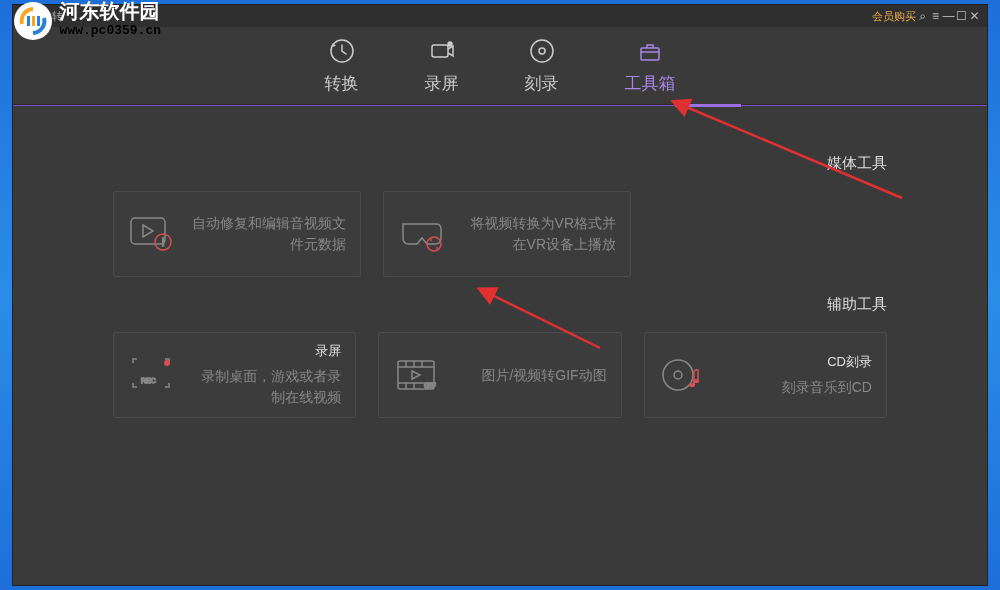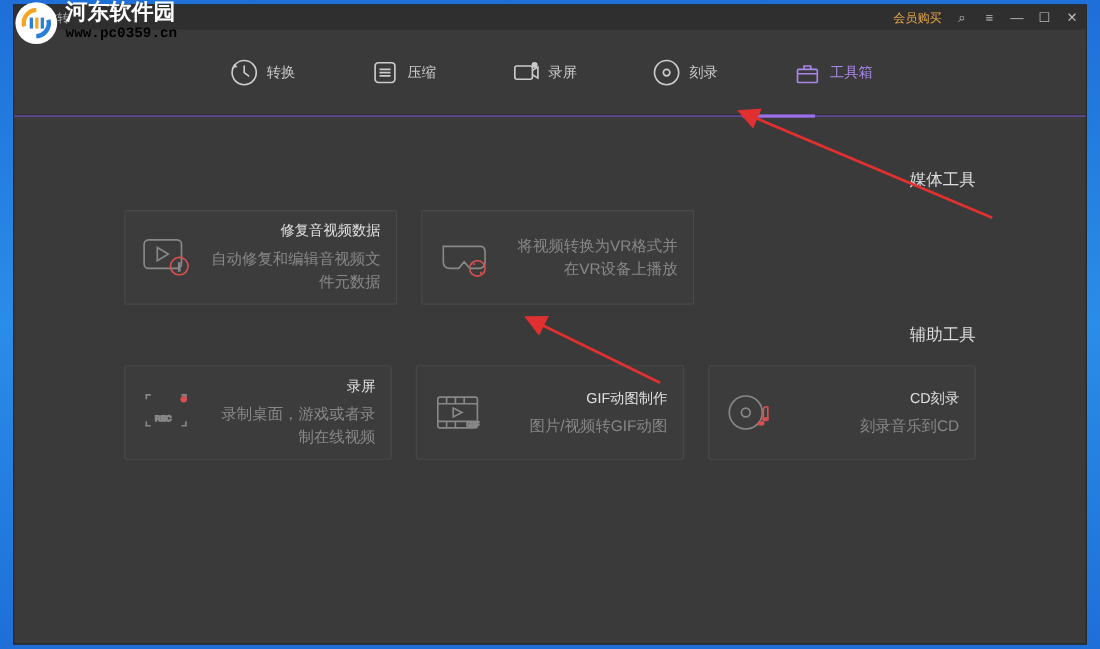--- a/index.html
+++ b/index.html
@@ -21,35 +21,35 @@
     .titlebar {
       height: 22px;
       background: #2f2f2f;
       display: flex;
       align-items: center;
       padding: 0 6px;
       font-size: 11px;
       color: #aaa;
     }
     .titlebar .title-left { flex: 1; display: flex; align-items: center; gap: 4px; }
-    .titlebar .title-right { display: flex; align-items: center; gap: 12px; }
+    .titlebar .title-right { display: flex; align-items: center; gap: 0; }
     .titlebar .member { color: #e8a94a; font-size: 11px; }
     .titlebar .ctrl { width: 13px; height: 13px; display: flex; align-items: center; justify-content: center; color: #bbb; cursor: pointer; font-size: 12px; }
     .tabs {
       height: 78px;
       display: flex;
       justify-content: center;
       align-items: center;
       gap: 50px;
       background: #3a3a3a;
       border-bottom: 1px solid #2a2a2a;
     }
     .tab {
-      display: flex; align-items: center; gap: 6px;
-      color: #ccc; font-size: 13px; cursor: pointer;
+      display: flex; flex-direction: column; align-items: center; gap: 6px;
+      color: #ccc; font-size: 17px; cursor: pointer;
       padding: 4px 8px;
     }
     .tab.active { color: #a987e8; }
     .tab-icon { width: 30px; height: 30px; display: flex; align-items: center; justify-content: center; }
     .purple-line {
       height: 1px; background: #7a4fc8;
       position: relative;
     }
     .active-indicator {
       position: absolute;
@@ -149,31 +149,20 @@
           <circle cx="14" cy="14" r="11"></circle>
             <path d="M14 8 L14 14 L18 17" stroke-linecap="round"></path>
           <path d="M5 6 L3 10 L8 9" fill="#ccc" stroke="none"></path>
         </svg>
       </span>
       <span>转换</span>
     </div>
     <div class="tab">
       <span class="tab-icon">
         <svg width="28" height="28" viewBox="0 0 28 28" fill="none" stroke="#ccc" stroke-width="1.5">
-          <rect x="5" y="5" width="18" height="18" rx="3"></rect>
-          <line x1="9" y1="11" x2="19" y2="11"></line>
-            <line x1="9" y1="14" x2="19" y2="14"></line>
-            <line x1="9" y1="17" x2="19" y2="17"></line>
-        </svg>
-      </span>
-      <span>压缩</span>
-    </div>
-    <div class="tab">
-      <span class="tab-icon">
-        <svg width="28" height="28" viewBox="0 0 28 28" fill="none" stroke="#ccc" stroke-width="1.5">
           <rect x="4" y="8" width="16" height="12" rx="2"></rect>
             <path d="M20 12 L25 9 L25 19 L20 16"></path>
           <circle cx="22" cy="7" r="2" fill="#ccc"></circle>
         </svg>
       </span>
       <span>录屏</span>
     </div>
     <div class="tab">
       <span class="tab-icon">
         <svg width="28" height="28" viewBox="0 0 28 28" fill="none" stroke="#ccc" stroke-width="1.5">
@@ -204,21 +193,20 @@
       <div class="card">
         <span class="card-icon">
           <svg width="46" height="40" viewBox="0 0 46 40" fill="none" stroke="#888" stroke-width="1.5">
             <rect x="2" y="4" width="34" height="26" rx="4"></rect>
               <path d="M14 11 L24 17 L14 23 Z"></path>
             <circle cx="34" cy="28" r="8" stroke="#d84f4f"></circle>
               <text x="34" y="32" font-size="10" fill="#d84f4f" text-anchor="middle">i</text>
           </svg>
         </span>
         <div class="card-text">
-          <div class="card-title">修复音视频数据</div>
           <div class="card-desc">自动修复和编辑音视频文件元数据</div>
         </div>
       </div>
       <div class="card">
         <span class="card-icon">
           <svg width="46" height="40" viewBox="0 0 46 40" fill="none" stroke="#888" stroke-width="1.5">
             <path d="M4 10 L38 10 Q42 10 42 16 L42 24 Q42 30 36 30 L28 30 L23 24 L18 30 L10 30 Q4 30 4 24 Z"></path>
             <circle cx="35" cy="30" r="7" stroke="#d84f4f"></circle>
             <path d="M32 27 L32 25 M38 33 L38 35" stroke="#d84f4f"></path>
           </svg>
@@ -253,21 +241,20 @@
             <line x1="12" y1="6" x2="12" y2="12"></line>
               <line x1="20" y1="6" x2="20" y2="12"></line>
               <line x1="28" y1="6" x2="28" y2="12"></line>
             <line x1="12" y1="28" x2="12" y2="34"></line>
               <line x1="20" y1="28" x2="20" y2="34"></line>
             <text x="30" y="33" font-size="7" fill="#d84f4f">GIF</text>
             <path d="M18 16 L26 20 L18 24 Z"></path>
           </svg>
         </span>
         <div class="card-text">
-          <div class="card-title">GIF动图制作</div>
           <div class="card-desc">图片/视频转GIF动图</div>
         </div>
       </div>
       <div class="card">
         <span class="card-icon">
           <svg width="46" height="40" viewBox="0 0 46 40" fill="none" stroke="#888" stroke-width="1.5">
             <circle cx="18" cy="20" r="15"></circle>
               <circle cx="18" cy="20" r="4"></circle>
             <path d="M34 30 L34 18 Q34 14 38 15 L38 26" stroke="#d84f4f"></path>
             <ellipse cx="32" cy="30" rx="3" ry="2" fill="#d84f4f" stroke="none"></ellipse>

